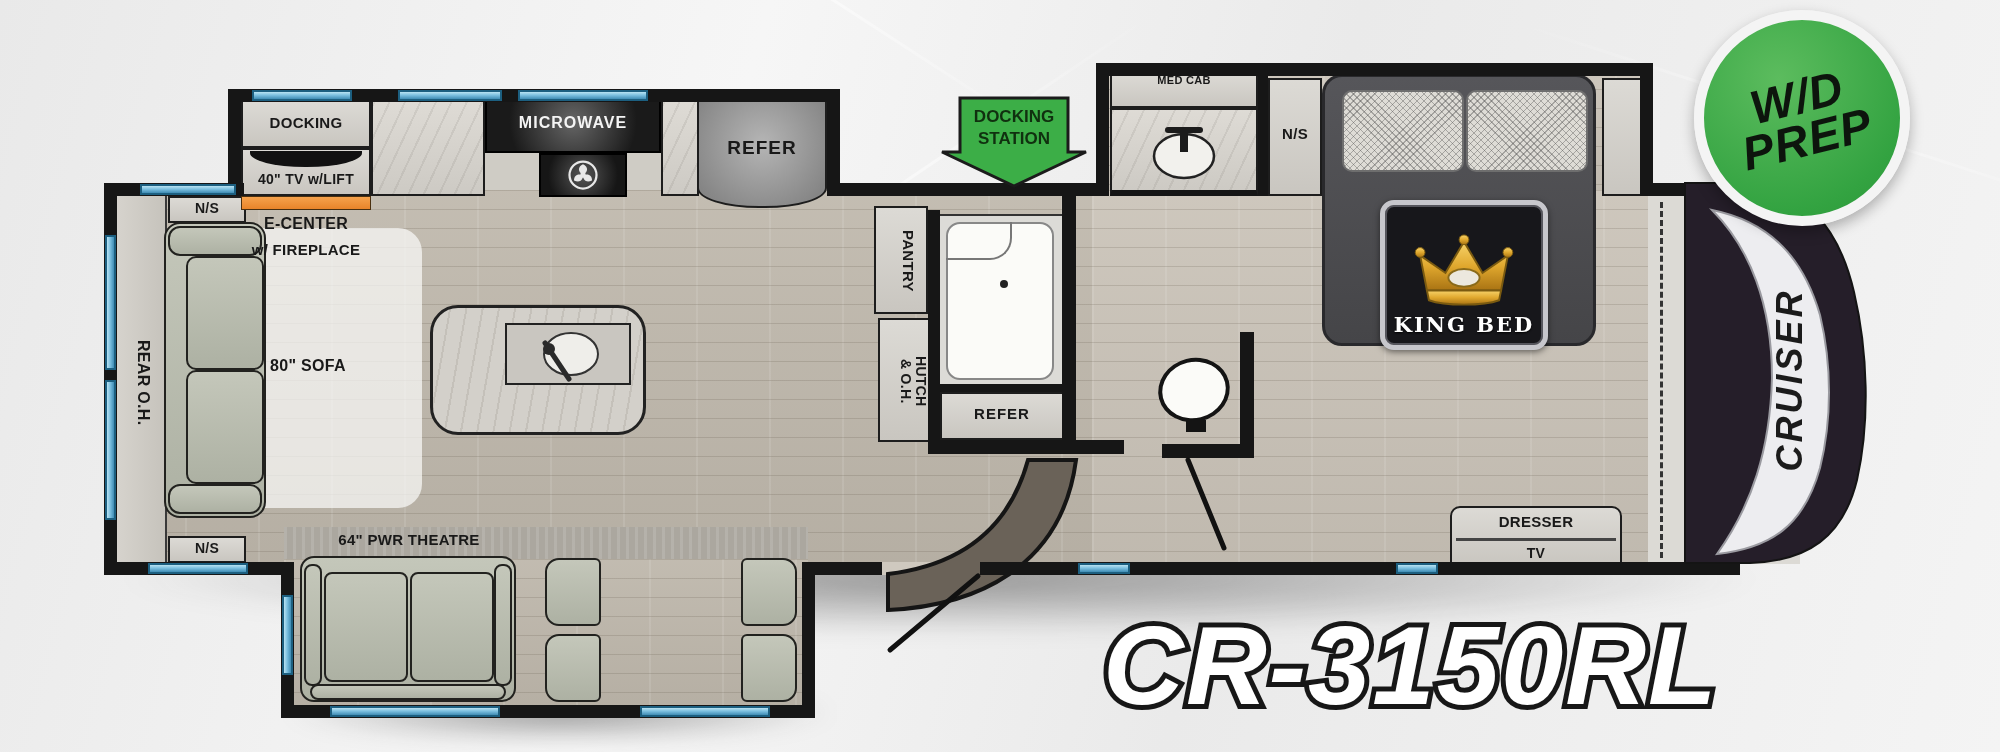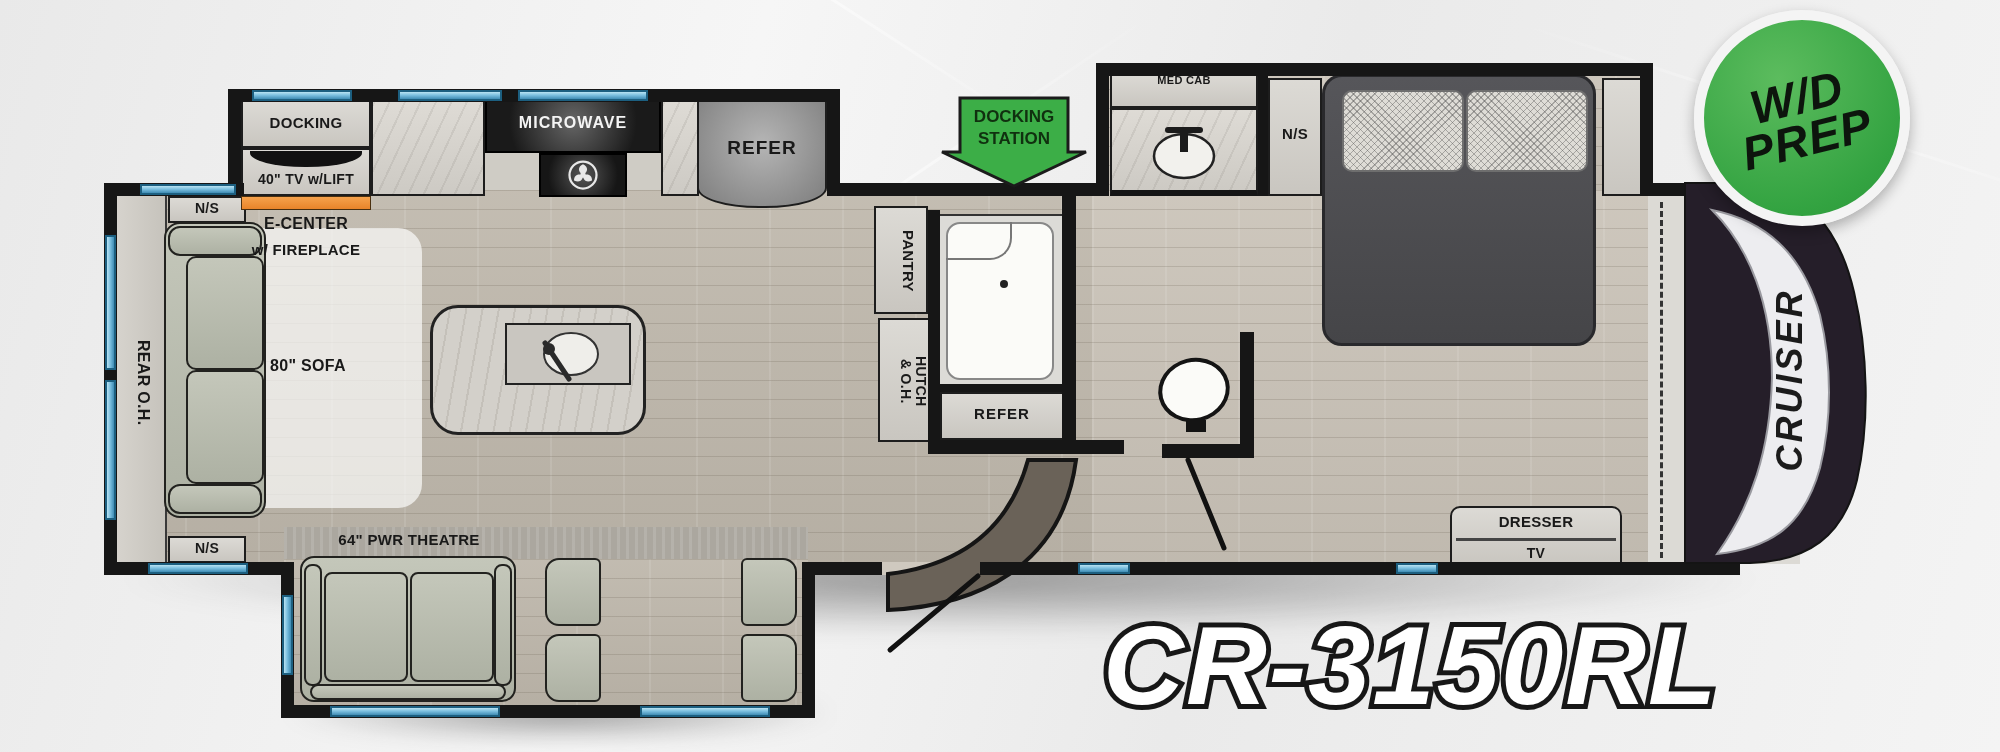--- a/index.html
+++ b/index.html
@@ -161,20 +161,38 @@
     <line x1="58" y1="22" x2="90" y2="22" stroke="#1b1b1b" stroke-width="6" stroke-linecap="round"></line>
   </svg>
   <div class="wall" style="left:1258px;top:70px;width:10px;height:126px;"></div>
 
   <div class="abs cab" style="left:1268px;top:78px;width:54px;height:118px;"></div>
   <div class="lbl" style="left:1268px;top:126px;width:54px;font-size:15px;">N/S</div>
 
   <div class="abs" style="left:1322px;top:74px;width:274px;height:272px;background:linear-gradient(180deg,#56565a,#454548);border:3px solid #29292c;border-radius:20px;"></div>
   <div class="pillow" style="left:1342px;top:90px;width:118px;height:78px;"></div>
   <div class="pillow" style="left:1466px;top:90px;width:118px;height:78px;"></div>
+  <div class="kb-badge" style="left:1380px;top:200px;width:158px;height:132px;">
+    <svg width="104" height="78" viewBox="0 0 100 80" style="margin-bottom:2px;">
+      <defs>
+        <linearGradient id="gold" x1="0" y1="0" x2="0" y2="1">
+          <stop offset="0" stop-color="#f7d36a"></stop>
+            <stop offset=".5" stop-color="#e0a82e"></stop>
+            <stop offset="1" stop-color="#a97313"></stop>
+        </linearGradient>
+      </defs>
+      <path d="M 12 60 L 5 24 L 31 42 L 50 10 L 69 42 L 95 24 L 88 60 Z" fill="url(#gold)" stroke="#7a5a10" stroke-width="2"></path>
+      <circle cx="5" cy="21" r="5" fill="url(#gold)" stroke="#7a5a10"></circle>
+      <circle cx="50" cy="8" r="5" fill="url(#gold)" stroke="#7a5a10"></circle>
+      <circle cx="95" cy="21" r="5" fill="url(#gold)" stroke="#7a5a10"></circle>
+      <path d="M 12 60 L 88 60 L 86 70 C 70 76 30 76 14 70 Z" fill="url(#gold)" stroke="#7a5a10" stroke-width="2"></path>
+      <ellipse cx="50" cy="47" rx="16" ry="9" fill="#ece8de" stroke="#8a6a1a" stroke-width="2"></ellipse>
+    </svg>
+    <span class="kb-label">KING BED</span>
+  </div>
   <div class="abs cab" style="left:1602px;top:78px;width:40px;height:118px;"></div>
 
   <div class="abs cab" style="left:1450px;top:506px;width:172px;height:60px;border-radius:10px 10px 0 0;"></div>
   <div class="lbl" style="left:1450px;top:514px;width:172px;font-size:15px;">DRESSER</div>
   <div class="abs" style="left:1456px;top:538px;width:160px;height:3px;background:#444;"></div>
   <div class="lbl" style="left:1450px;top:546px;width:172px;font-size:14px;">TV</div>
 
   <div class="abs" style="left:1686px;top:212px;width:94px;height:98px;background:linear-gradient(180deg,#c4c4c4,#a9a9a9);border:2px solid #555;"></div>
   <div class="lbl" style="left:1686px;top:252px;width:94px;font-size:15px;">W/D</div>
 

